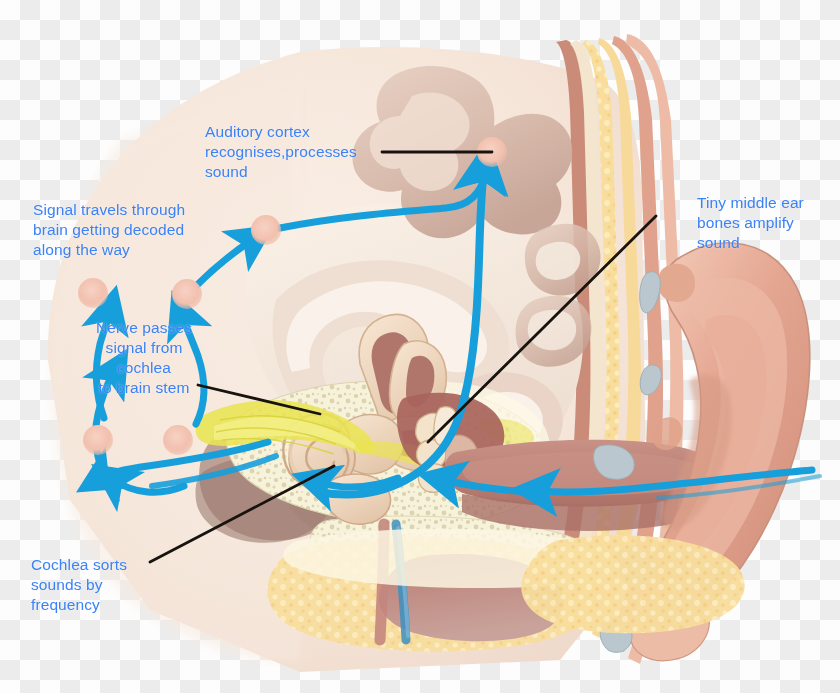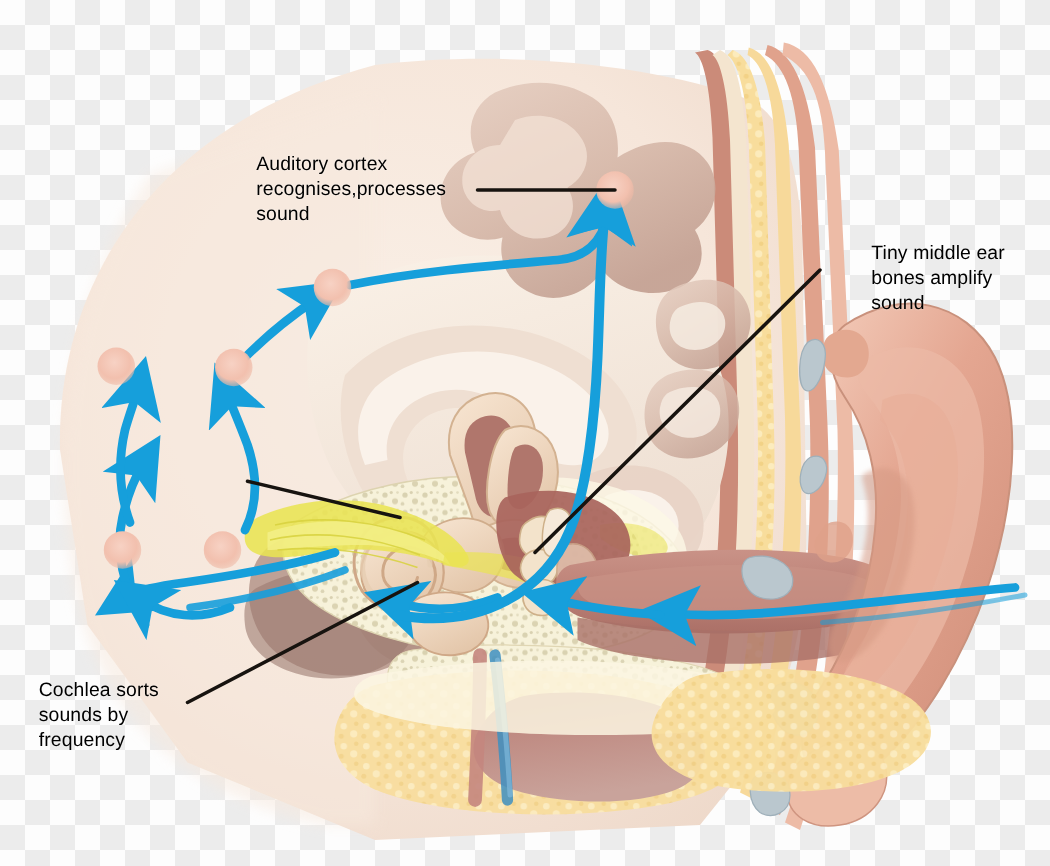--- a/index.html
+++ b/index.html
@@ -12,33 +12,33 @@
     background-image:
       linear-gradient(45deg,#ececec 25%,transparent 25%,transparent 75%,#ececec 75%),
       linear-gradient(45deg,#ececec 25%,transparent 25%,transparent 75%,#ececec 75%);
     background-size:40px 40px;
     background-position:0 0,20px 20px;
   }
   #stage{position:absolute;inset:0;width:840px;height:693px;}
   #art{position:absolute;left:0;top:0;}
   .lbl{
     position:absolute;
-    color:#000000;
+    color:#3b82f6;
     font-size:15.5px;
     line-height:1.30;
     letter-spacing:.1px;
     white-space:pre-line;
     text-shadow:0 0 2px rgba(255,255,255,.55);
     font-family:"Liberation Sans", sans-serif;
   }
   .lbl.c{text-align:center;}
   #l-cortex{left:205px;top:122px;}
   #l-signal{left:33px;top:200px;}
   #l-nerve{left:78px;top:318px;width:132px;text-align:center;}
-  #l-cochlea{left:31px;top:543px;}
+  #l-cochlea{left:31px;top:555px;}
   #l-bones{left:697px;top:193px;}
   #l-sounds{left:711px;top:553px;}
 </style>
 </head>
 <body>
 
 <div id="stage">
 
   <svg id="art" width="840" height="693" viewBox="0 0 840 693">
     <defs>
@@ -444,21 +444,28 @@
       <line x1="656" y1="216" x2="428" y2="442"></line>
       <line x1="198" y1="385" x2="320" y2="414"></line>
       <line x1="150" y1="562" x2="334" y2="466"></line>
     </g>
   </svg>
 
   <div class="lbl" id="l-cortex">Auditory cortex
 recognises,processes
 sound</div>
 
-
+  <div class="lbl" id="l-signal">Signal travels through
+brain getting decoded
+along the way</div>
+
+  <div class="lbl c" id="l-nerve">Nerve passes
+signal from
+cochlea
+to brain stem</div>
 
   <div class="lbl" id="l-cochlea">Cochlea sorts
 sounds by
 frequency</div>
 
   <div class="lbl" id="l-bones">Tiny middle ear
 bones amplify
 sound</div>
 
 

